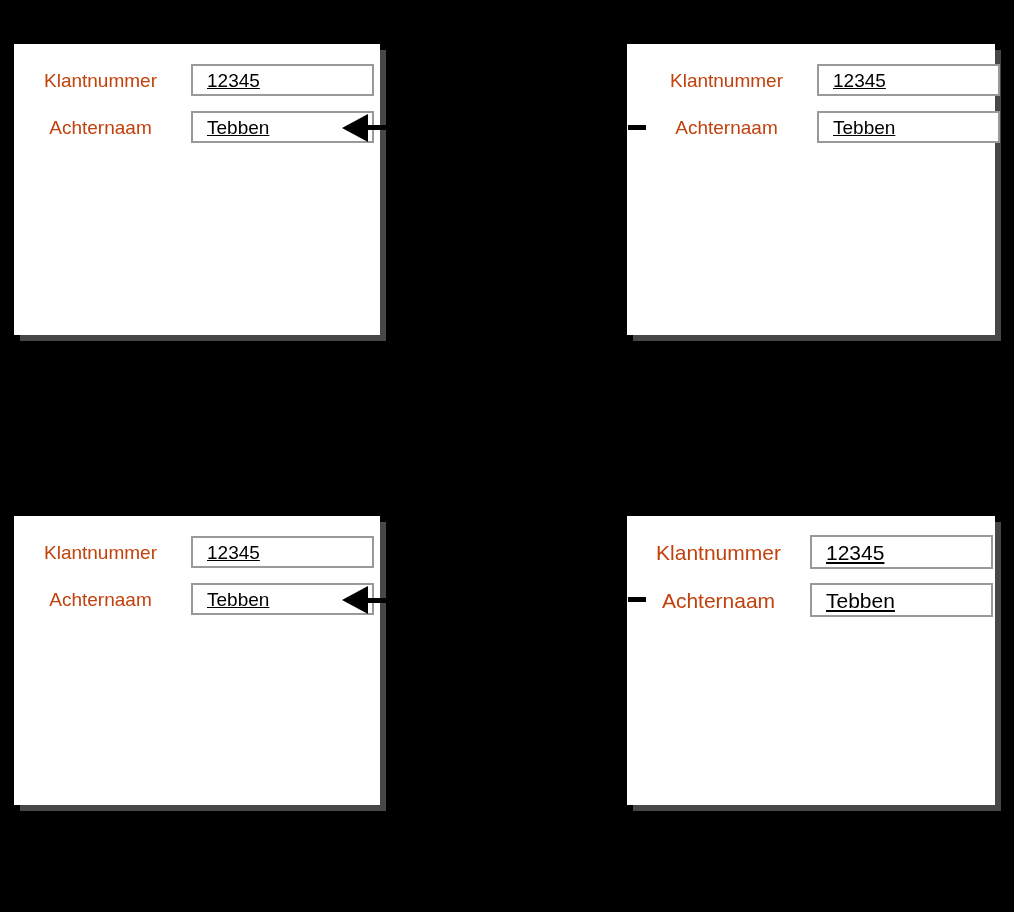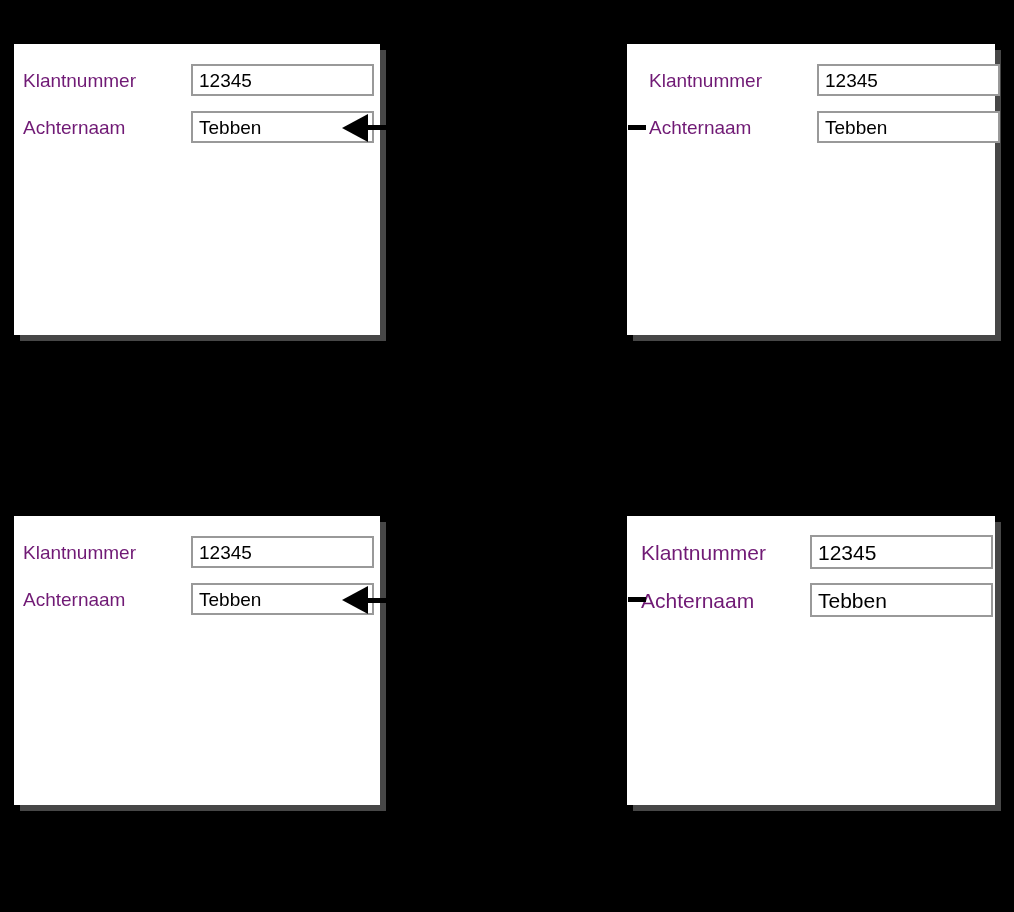--- a/index.html
+++ b/index.html
@@ -26,36 +26,37 @@
     background: #474747;
   }
 
   .form-row {
     position: absolute;
     display: flex;
     align-items: center;
     white-space: nowrap;
   }
   .form-label {
-    text-align: left;
-    color: #701a75;
+    text-align: center;
+    color: #c2410c;
     line-height: 1;
   }
   .form-field {
     box-sizing: border-box;
     background: #ffffff;
     border: 2px solid #999999;
     color: #000000;
     display: flex;
     align-items: center;
     position: relative;
   }
   .form-field .val {
-    padding-left: 6px;
+    padding-left: 14px;
     line-height: 1;
+    text-decoration: underline;
   }
 
   
   .arrow-head {
     position: absolute;
     width: 0;
     height: 0;
     border-style: solid;
     border-width: 14px 26px 14px 0;
     border-color: transparent #000000 transparent transparent;

